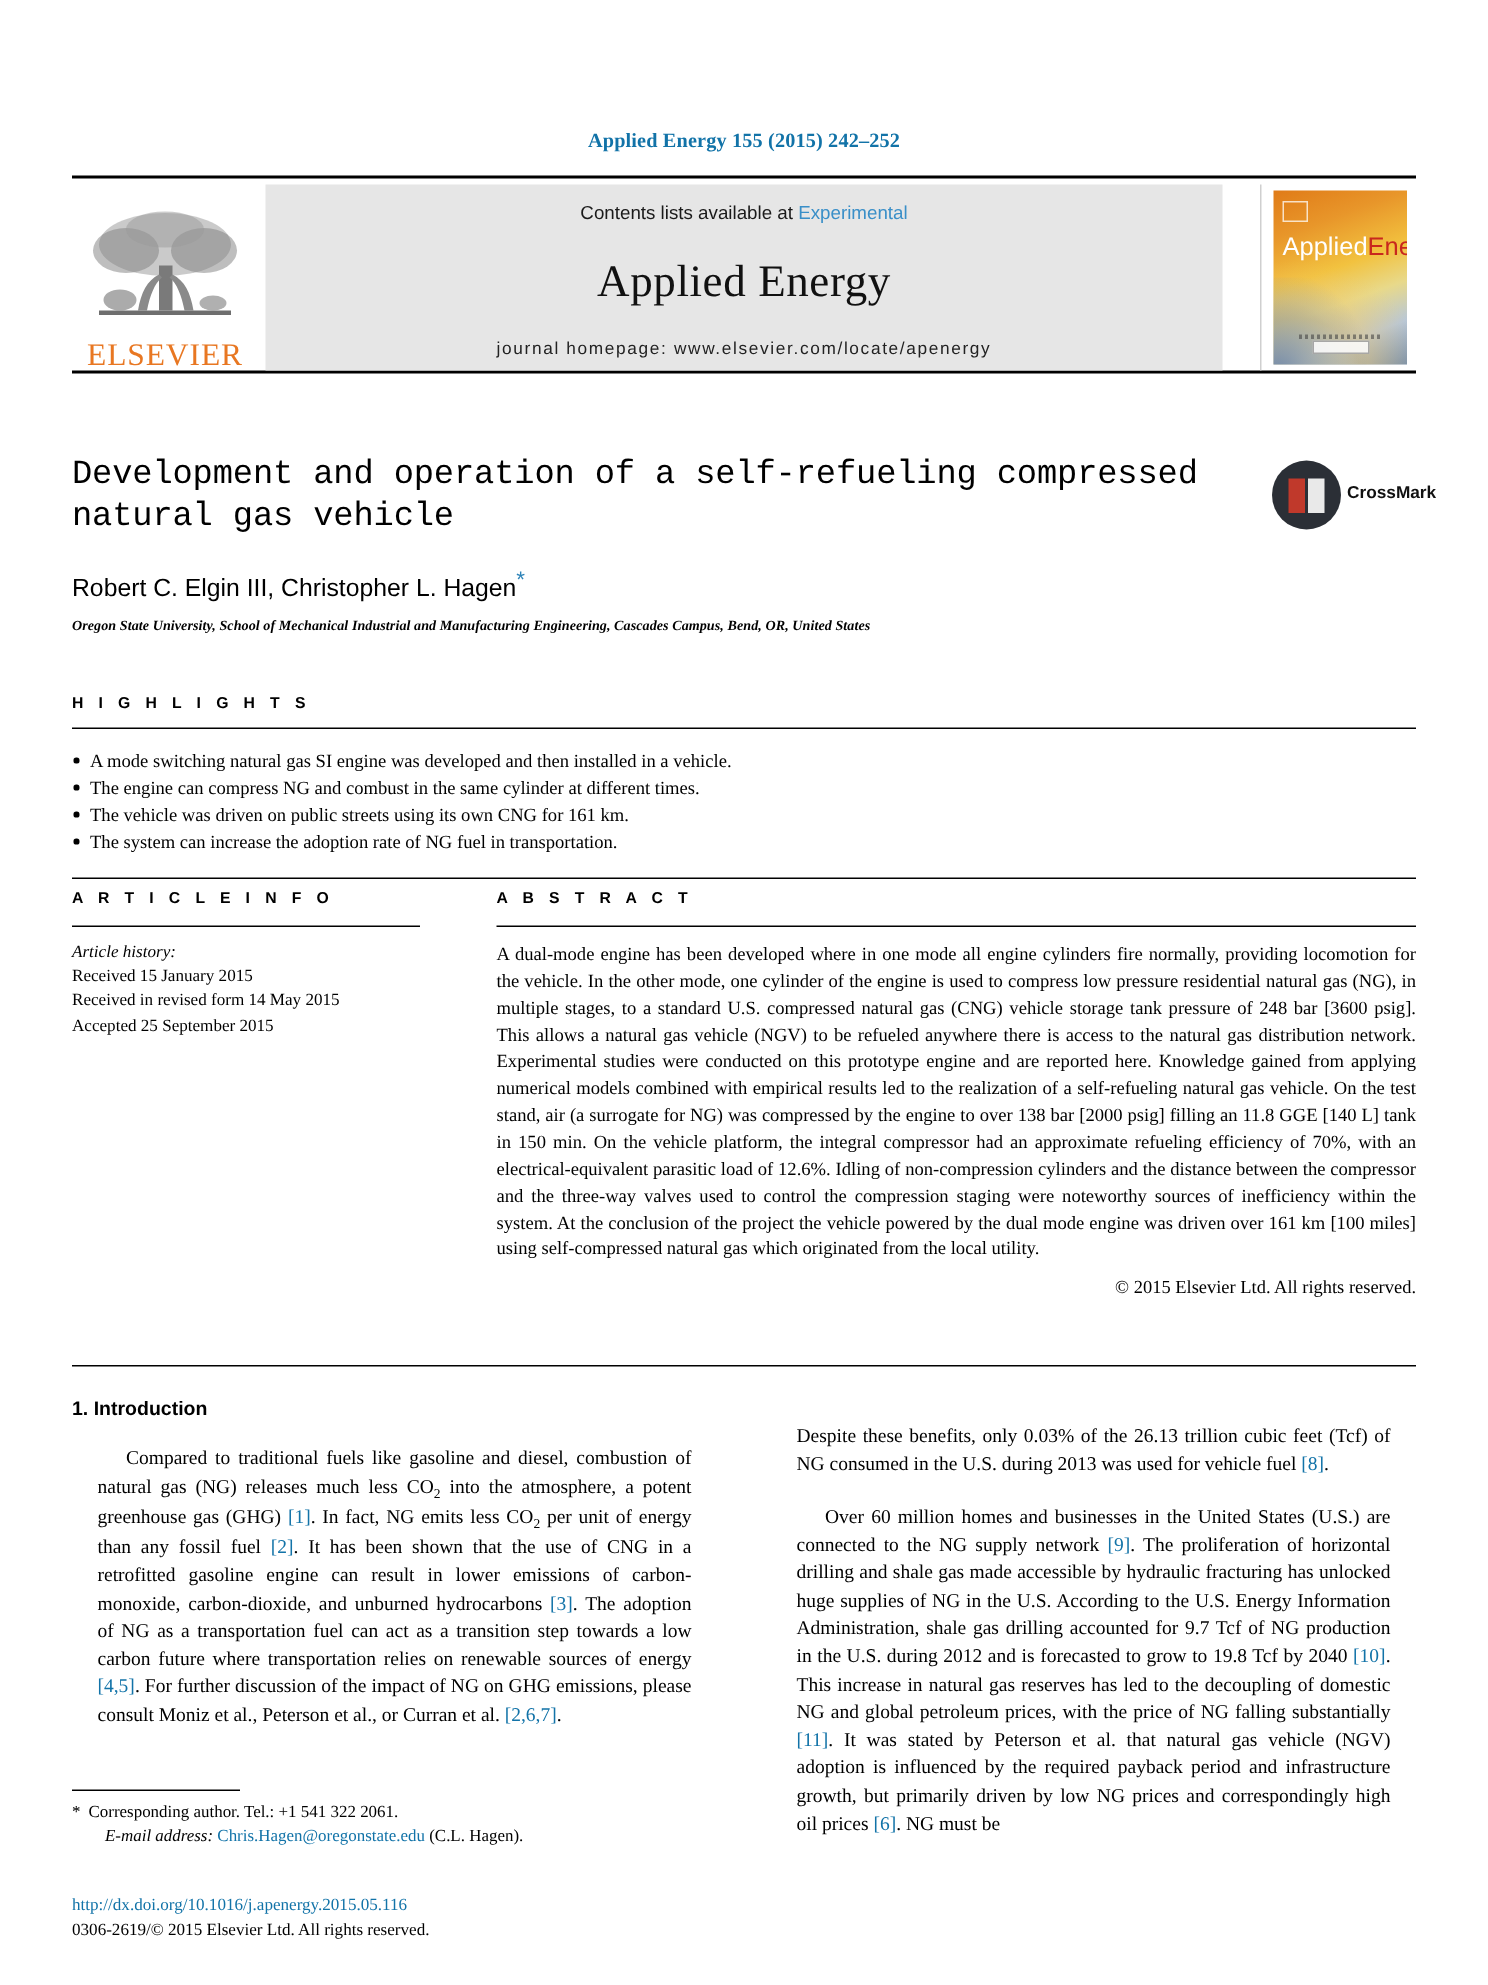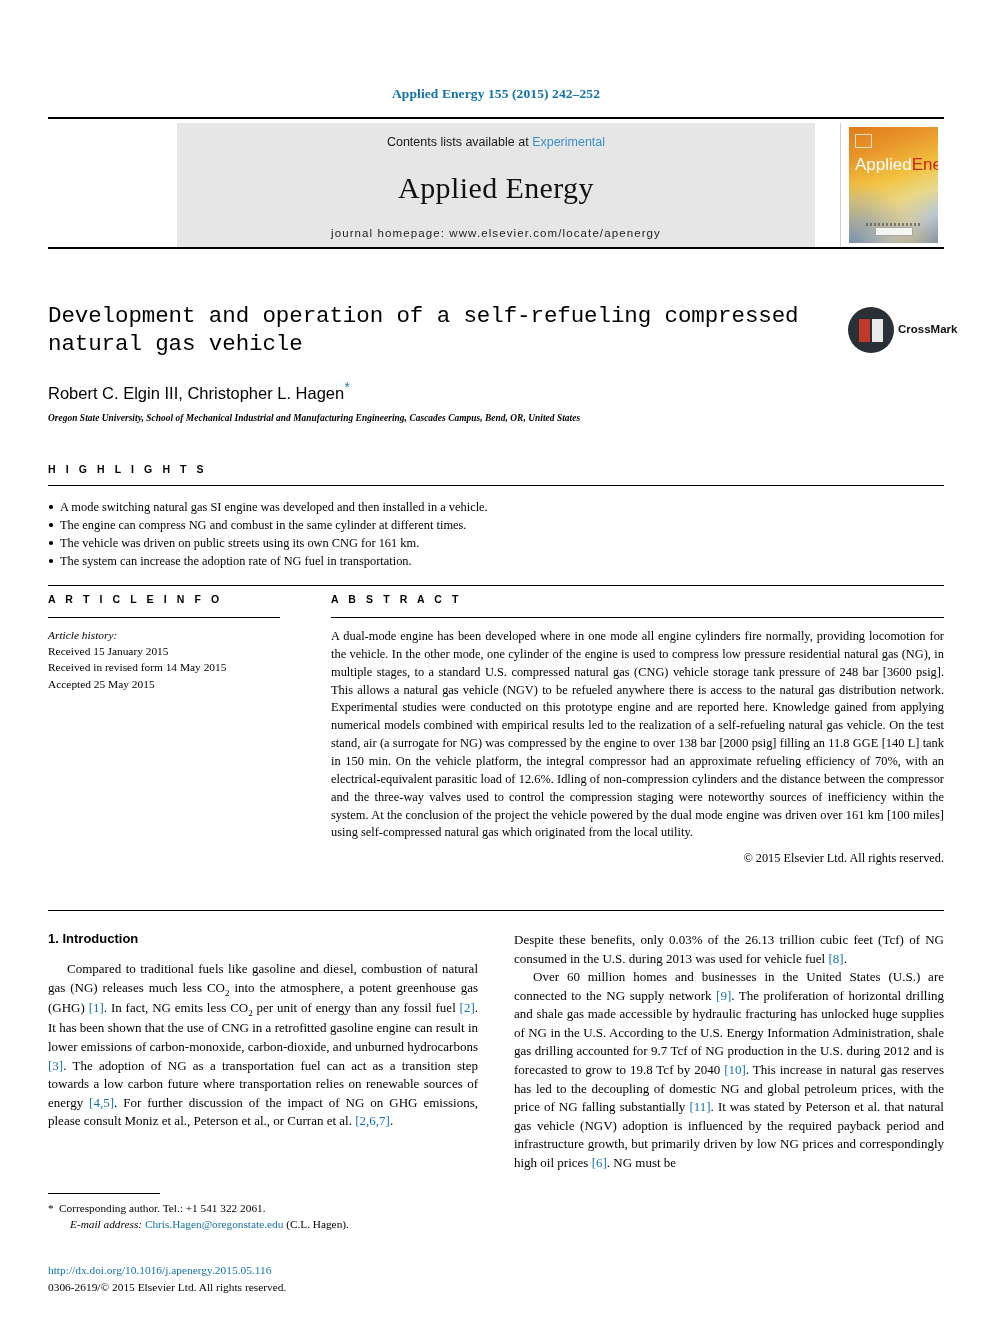--- a/index.html
+++ b/index.html
@@ -363,21 +363,21 @@
     font-weight: bold;
     font-size: 13px;
     margin: 0 0 14px 0;
     color: #000;
   }
   .para {
     font-family: "Liberation Serif", serif;
     font-size: 13px;
     line-height: 1.43;
     text-align: justify;
-    margin: 0;
+    margin: 17px;
     color: #000;
     text-indent: 19px;
   }
   .para.noind { text-indent: 0; }
   .cite {
     color: #1273a8;
   }
   sub { font-size: 9px; }
 
   
@@ -419,20 +419,37 @@
 </style>
 </head>
 <body>
 
 <div class="page">
 
   <div class="running-head">Applied Energy 155 (2015) 242–252</div>
 
   <div class="masthead">
 
+    <div class="mast-logo">
+      <svg width="112" height="88" viewBox="0 0 112 88">
+        <g fill="#6e6e6e">
+          <ellipse cx="56" cy="26" rx="44" ry="21" fill="#8a8a8a" opacity="0.45"></ellipse>
+          <ellipse cx="30" cy="30" rx="22" ry="15" fill="#7d7d7d" opacity="0.5"></ellipse>
+          <ellipse cx="82" cy="30" rx="22" ry="15" fill="#7d7d7d" opacity="0.5"></ellipse>
+          <ellipse cx="56" cy="16" rx="26" ry="12" fill="#9a9a9a" opacity="0.5"></ellipse>
+          <path d="M52 40 L52 70 L61 70 L61 40 Z" fill="#7a7a7a"></path>
+          <path d="M52 46 C44 50 40 58 38 70 L44 70 C46 60 49 52 54 48 Z" fill="#8a8a8a"></path>
+          <path d="M61 46 C69 50 73 58 75 70 L69 70 C67 60 64 52 59 48 Z" fill="#8a8a8a"></path>
+          <rect x="12" y="70" width="88" height="3" fill="#6e6e6e"></rect>
+          <ellipse cx="26" cy="63" rx="11" ry="7" fill="#8f8f8f" opacity="0.75"></ellipse>
+          <ellipse cx="88" cy="65" rx="9" ry="5" fill="#8f8f8f" opacity="0.7"></ellipse>
+        </g>
+      </svg>
+      <div class="elsevier-word">ELSEVIER</div>
+    </div>
 
     <div class="mast-center">
       <div class="contents-line">
         <span>Contents lists available at </span><span class="sd">Experimental</span>
       </div>
       <div class="journal-big">Applied Energy</div>
       <div class="homepage-line">journal homepage: www.elsevier.com/locate/apenergy</div>
     </div>
 
     <div class="mast-cover">
@@ -481,21 +498,21 @@
   <div class="band-top-rule"></div>
   <div class="band">
 
     <div class="col-info">
       <div class="sec-label">A R T I C L E    I N F O</div>
       <div class="sub-rule"></div>
       <div class="info-body">
         <div class="ital">Article history:</div>
         <div>Received 15 January 2015</div>
         <div>Received in revised form 14 May 2015</div>
-        <div>Accepted 25 May 2015</div>
+        <div>Accepted 25 September 2015</div>
       </div>
     </div>
 
     <div class="col-abs">
       <div class="sec-label">A B S T R A C T</div>
       <div class="sub-rule"></div>
       <div class="abs-text">A dual-mode engine has been developed where in one mode all engine cylinders fire normally, providing locomotion for the vehicle. In the other mode, one cylinder of the engine is used to compress low pressure residential natural gas (NG), in multiple stages, to a standard U.S. compressed natural gas (CNG) vehicle storage tank pressure of 248 bar [3600 psig]. This allows a natural gas vehicle (NGV) to be refueled anywhere there is access to the natural gas distribution network. Experimental studies were conducted on this prototype engine and are reported here. Knowledge gained from applying numerical models combined with empirical results led to the realization of a self-refueling natural gas vehicle. On the test stand, air (a surrogate for NG) was compressed by the engine to over 138 bar [2000 psig] filling an 11.8 GGE [140 L] tank in 150 min. On the vehicle platform, the integral compressor had an approximate refueling efficiency of 70%, with an electrical-equivalent parasitic load of 12.6%. Idling of non-compression cylinders and the distance between the compressor and the three-way valves used to control the compression staging were noteworthy sources of inefficiency within the system. At the conclusion of the project the vehicle powered by the dual mode engine was driven over 161 km [100 miles] using self-compressed natural gas which originated from the local utility.</div>
       <div class="abs-copy">© 2015 Elsevier Ltd. All rights reserved.</div>
     </div>
   </div>

